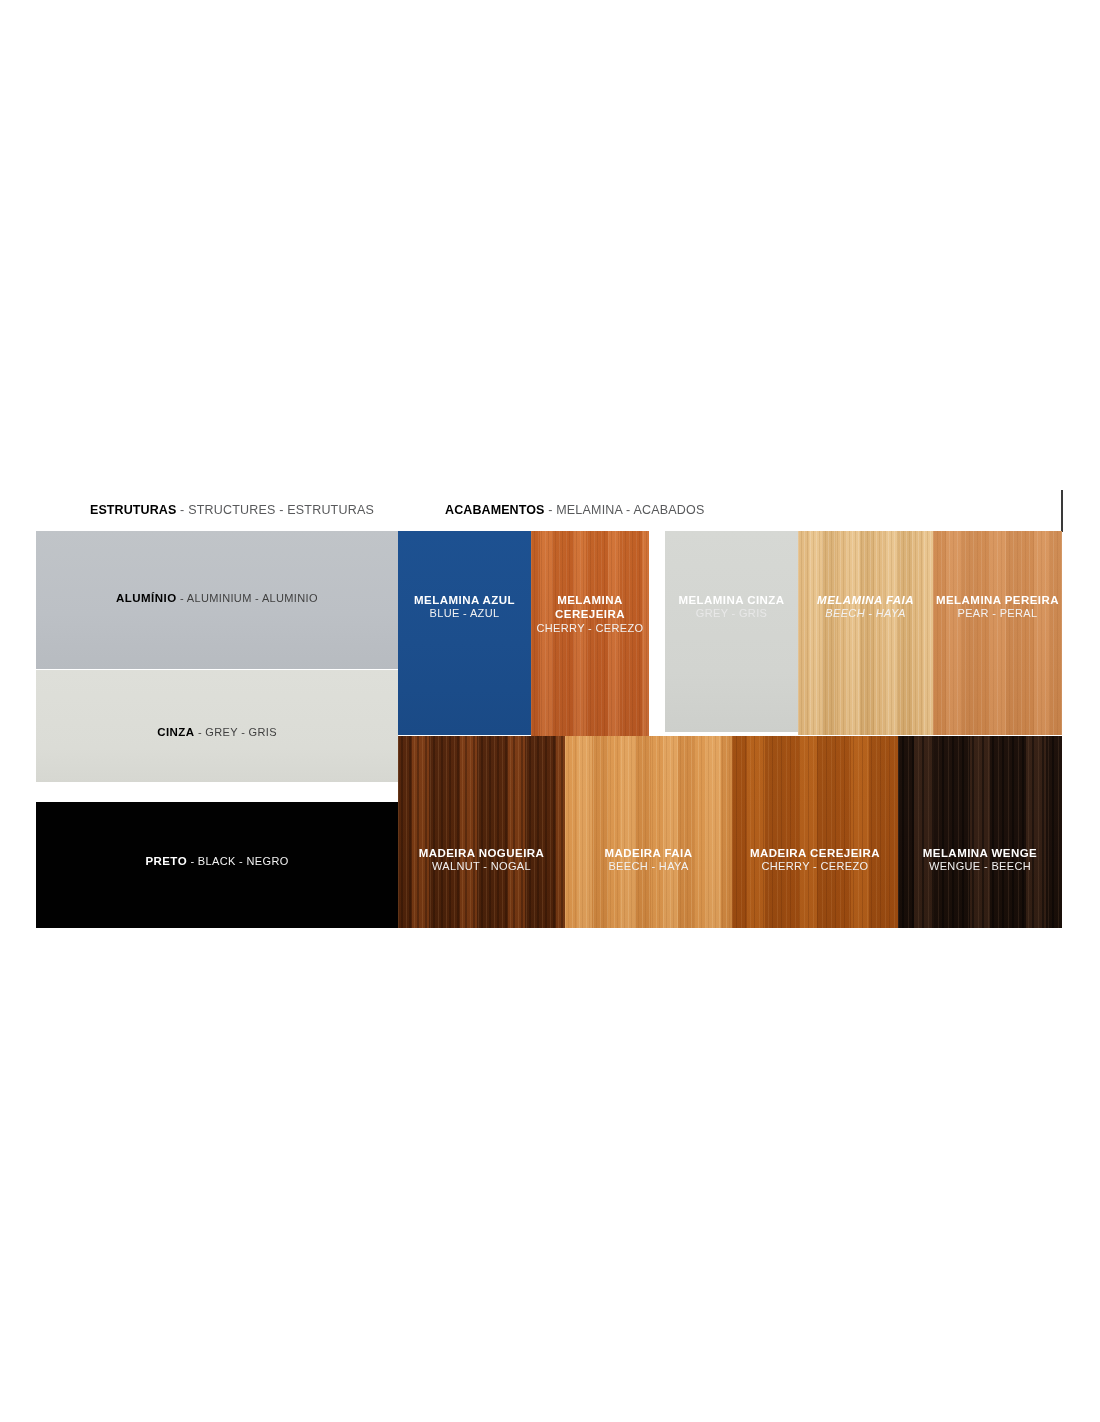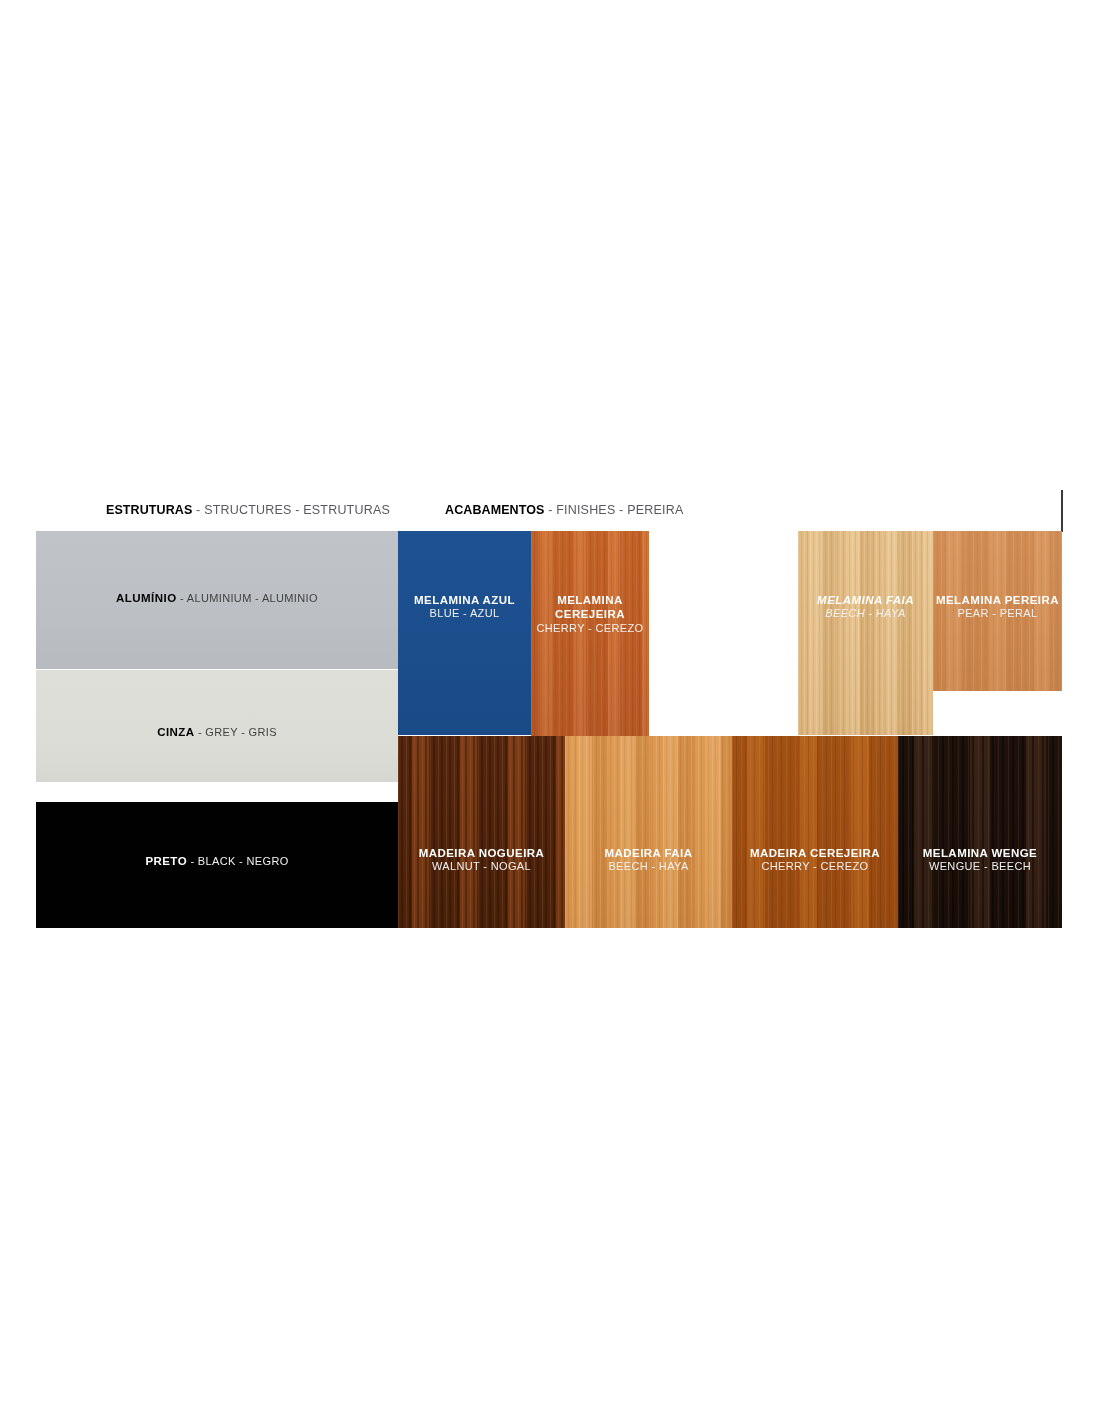--- a/index.html
+++ b/index.html
@@ -38,21 +38,21 @@
     white-space: nowrap;
     font-size: 12.5px;
     letter-spacing: 0.2px;
     color: #58595b;
   }
   .header-label .hl-strong {
     font-weight: bold;
     color: #000000;
     letter-spacing: 0.1px;
   }
-  #hdr-structures { left: 70px; text-align: center; }
+  #hdr-structures { left: 54px; text-align: center; }
   #hdr-finishes   { left: 409px; }
 
   
   .header-rule {
     position: absolute;
     left: 1061px;
     top: 490px;
     width: 1.5px;
     height: 42px;
     background: #3a3a3a;
@@ -114,21 +114,21 @@
   }
   #sw-aluminio .caption { top: 60px; }
   #sw-cinza    .caption { top: 55px; }
   #sw-preto    .caption { top: 52px; }
 
   
   #sw-mel-azul    { left: 362px; top: 0;   width: 133px; height: 204px; }
   #sw-mel-cerej   { left: 495px; top: 0;   width: 118px; height: 206px; }
   #sw-mel-cinza   { left: 629px; top: 0;   width: 133px; height: 201px; }
   #sw-mel-faia    { left: 762px; top: 0;   width: 135px; height: 204px; }
-  #sw-mel-pereira { left: 897px; top: 0;   width: 129px; height: 160px; }
+  #sw-mel-pereira { left: 897px; top: 0;   width: 129px; height: 204px; }
 
   #sw-mel-azul    .caption,
   #sw-mel-cerej   .caption,
   #sw-mel-cinza   .caption,
   #sw-mel-faia    .caption,
   #sw-mel-pereira .caption { top: 62px; }
 
   
   #sw-mad-nogueira { left: 362px; top: 205px; width: 167px; height: 192px; }
   #sw-mad-faia     { left: 529px; top: 205px; width: 167px; height: 192px; }
@@ -244,21 +244,21 @@
       linear-gradient(180deg, #2c1a11 0%, #28170f 50%, #23140c 100%);
   }
 </style>
 </head>
 <body>
 
 <div id="catalogue">
 
   <div class="header-row">
     <div class="header-label" id="hdr-structures"><span class="hl-strong">ESTRUTURAS</span><span> - STRUCTURES - ESTRUTURAS</span></div>
-    <div class="header-label" id="hdr-finishes"><span class="hl-strong">ACABAMENTOS</span><span> - FINISHES - PEREIRA</span></div>
+    <div class="header-label" id="hdr-finishes"><span class="hl-strong">ACABAMENTOS</span><span> - MELAMINA - ACABADOS</span></div>
   </div>
   <div class="header-rule"></div>
 
   <div class="grid">
 
     <div class="swatch" id="sw-aluminio">
       <div class="caption cap-dark">
         <span class="name">ALUMÍNIO<span class="trans" style="display: inline;"> - ALUMINIUM - ALUMINIO</span></span>
       </div>
     </div>
@@ -278,20 +278,26 @@
         <span class="name">MELAMINA AZUL</span>
         <span class="trans">BLUE - AZUL</span>
       </div>
     </div>
     <div class="swatch wood tex-cherry-mel" id="sw-mel-cerej">
       <div class="caption cap-light">
         <span class="name">MELAMINA CEREJEIRA</span>
         <span class="trans">CHERRY - CEREZO</span>
       </div>
     </div>
+    <div class="swatch tex-grey-mel" id="sw-mel-cinza">
+      <div class="caption cap-grey">
+        <span class="name">MELAMINA CINZA</span>
+        <span class="trans">GREY - GRIS</span>
+      </div>
+    </div>
     <div class="swatch wood tex-beech-mel" id="sw-mel-faia">
       <div class="caption cap-light">
         <span class="name">MELAMINA FAIA</span>
         <span class="trans">BEECH - HAYA</span>
       </div>
     </div>
     <div class="swatch wood tex-pear-mel" id="sw-mel-pereira">
       <div class="caption cap-light">
         <span class="name">MELAMINA PEREIRA</span>
         <span class="trans">PEAR - PERAL</span>

